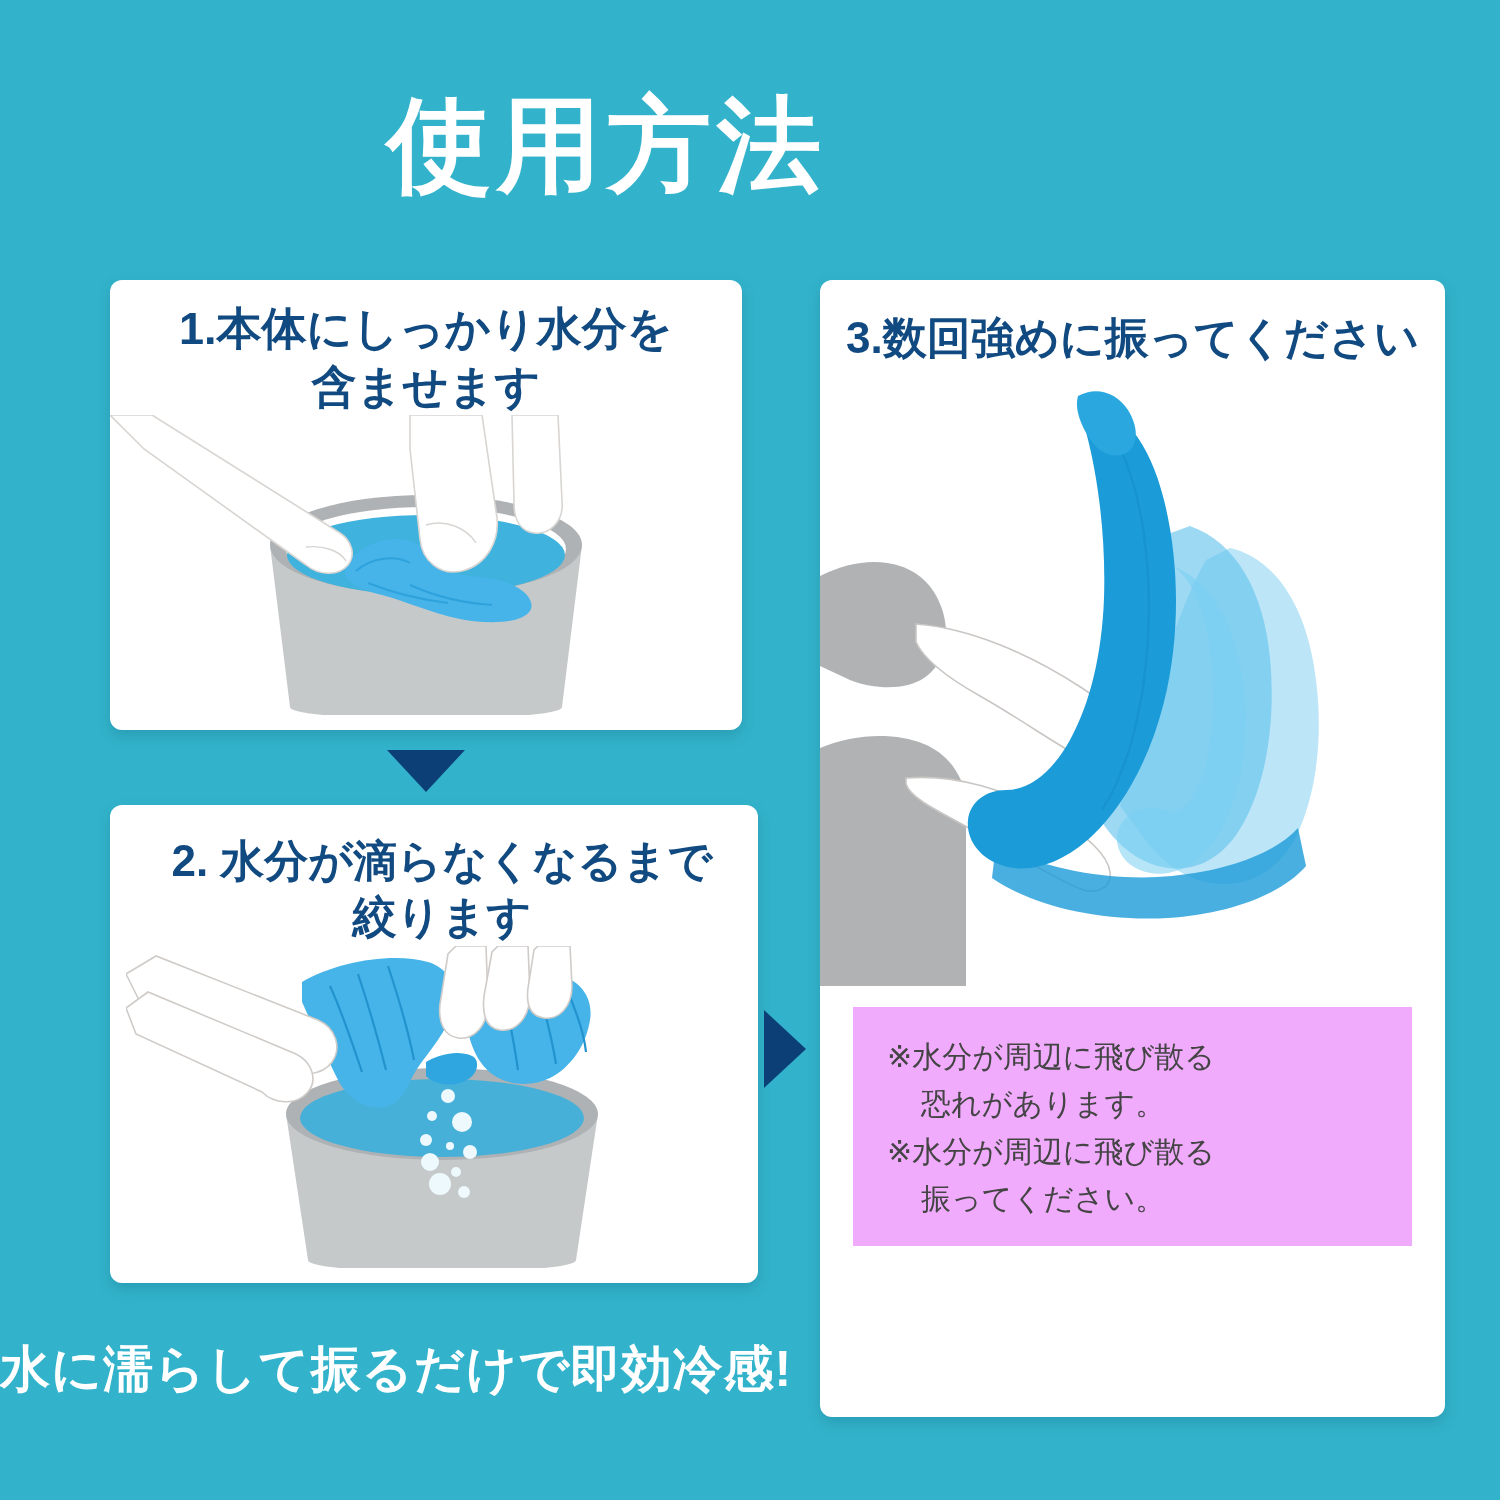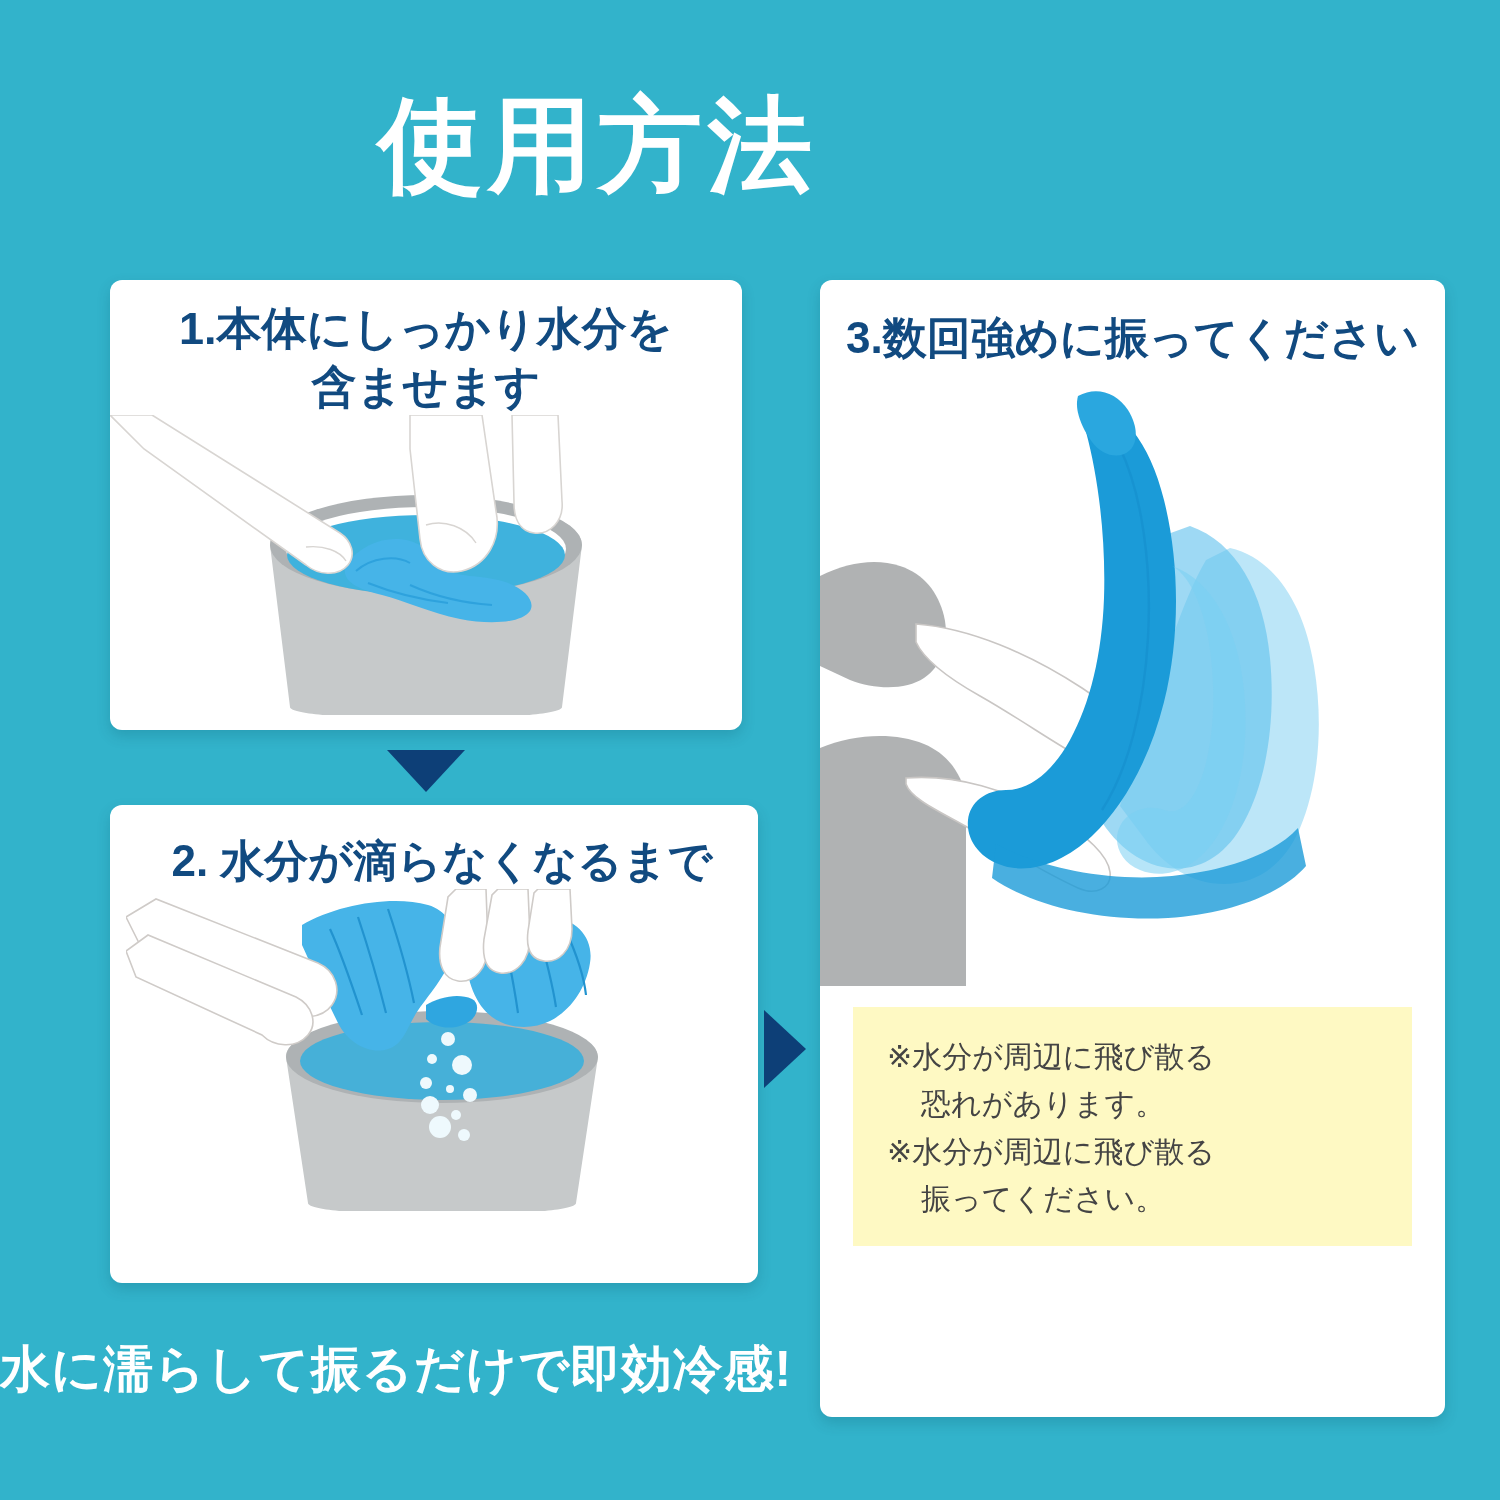--- a/index.html
+++ b/index.html
@@ -12,21 +12,21 @@
     background: #32b3cb;
     font-family: "Liberation Sans", "DejaVu Sans", sans-serif;
     overflow: hidden;
     position: relative;
   }
 
   
   .page-title {
     position: absolute;
     top: 88px;
-    left: 4px;
+    left: 13px;
     width: 1188px;
     text-align: center;
     color: #ffffff;
     font-size: 104px;
     font-weight: bold;
     letter-spacing: 6px;
     line-height: 1.1;
   }
 
   
@@ -90,21 +90,21 @@
     border-left: 42px solid #0d3f77;
   }
 
   
   .note-box {
     position: absolute;
     left: 33px;
     top: 727px;
     width: 559px;
     height: 239px;
-    background: #fef9c3;
+    background: #f0abfc;
     box-sizing: border-box;
     padding: 26px 34px 0 34px;
   }
   .note-line {
     color: #444444;
     font-size: 30px;
     line-height: 1.58;
     white-space: nowrap;
   }
   .note-line.indent { padding-left: 34px; }
@@ -168,20 +168,21 @@
       <g>
         <path d="M402 0 L448 0 L452 86 C454 106 440 120 424 118 C410 116 404 104 404 88 Z" fill="#ffffff" stroke="#d8d5d2" stroke-width="1.6"></path>
       </g>
     </svg>
   </div>
 </div>
 
 <div class="card card-step2">
   <div class="step-heading">
     <div>2. 水分が滴らなくなるまで</div>
+    <div>絞ります</div>
   </div>
   <div class="illustration" style="height:322px;">
     <svg class="illo-svg" viewBox="0 0 632 322" preserveAspectRatio="xMidYMid meet">
 
       <g>
         <path d="M160 168 C160 140 250 126 316 126 C382 126 472 140 472 168 L450 314 C450 322 382 326 316 326 C250 326 182 322 182 314 Z" fill="#c6c9ca"></path>
         <ellipse cx="316" cy="168" rx="156" ry="46" fill="#aeb2b4"></ellipse>
         <ellipse cx="316" cy="172" rx="142" ry="39" fill="#46b0d8"></ellipse>
       </g>
 

